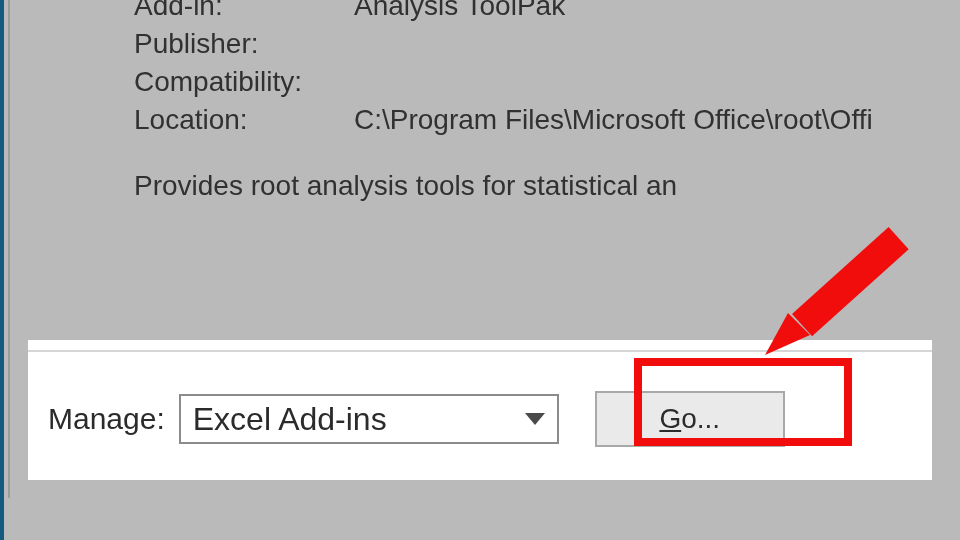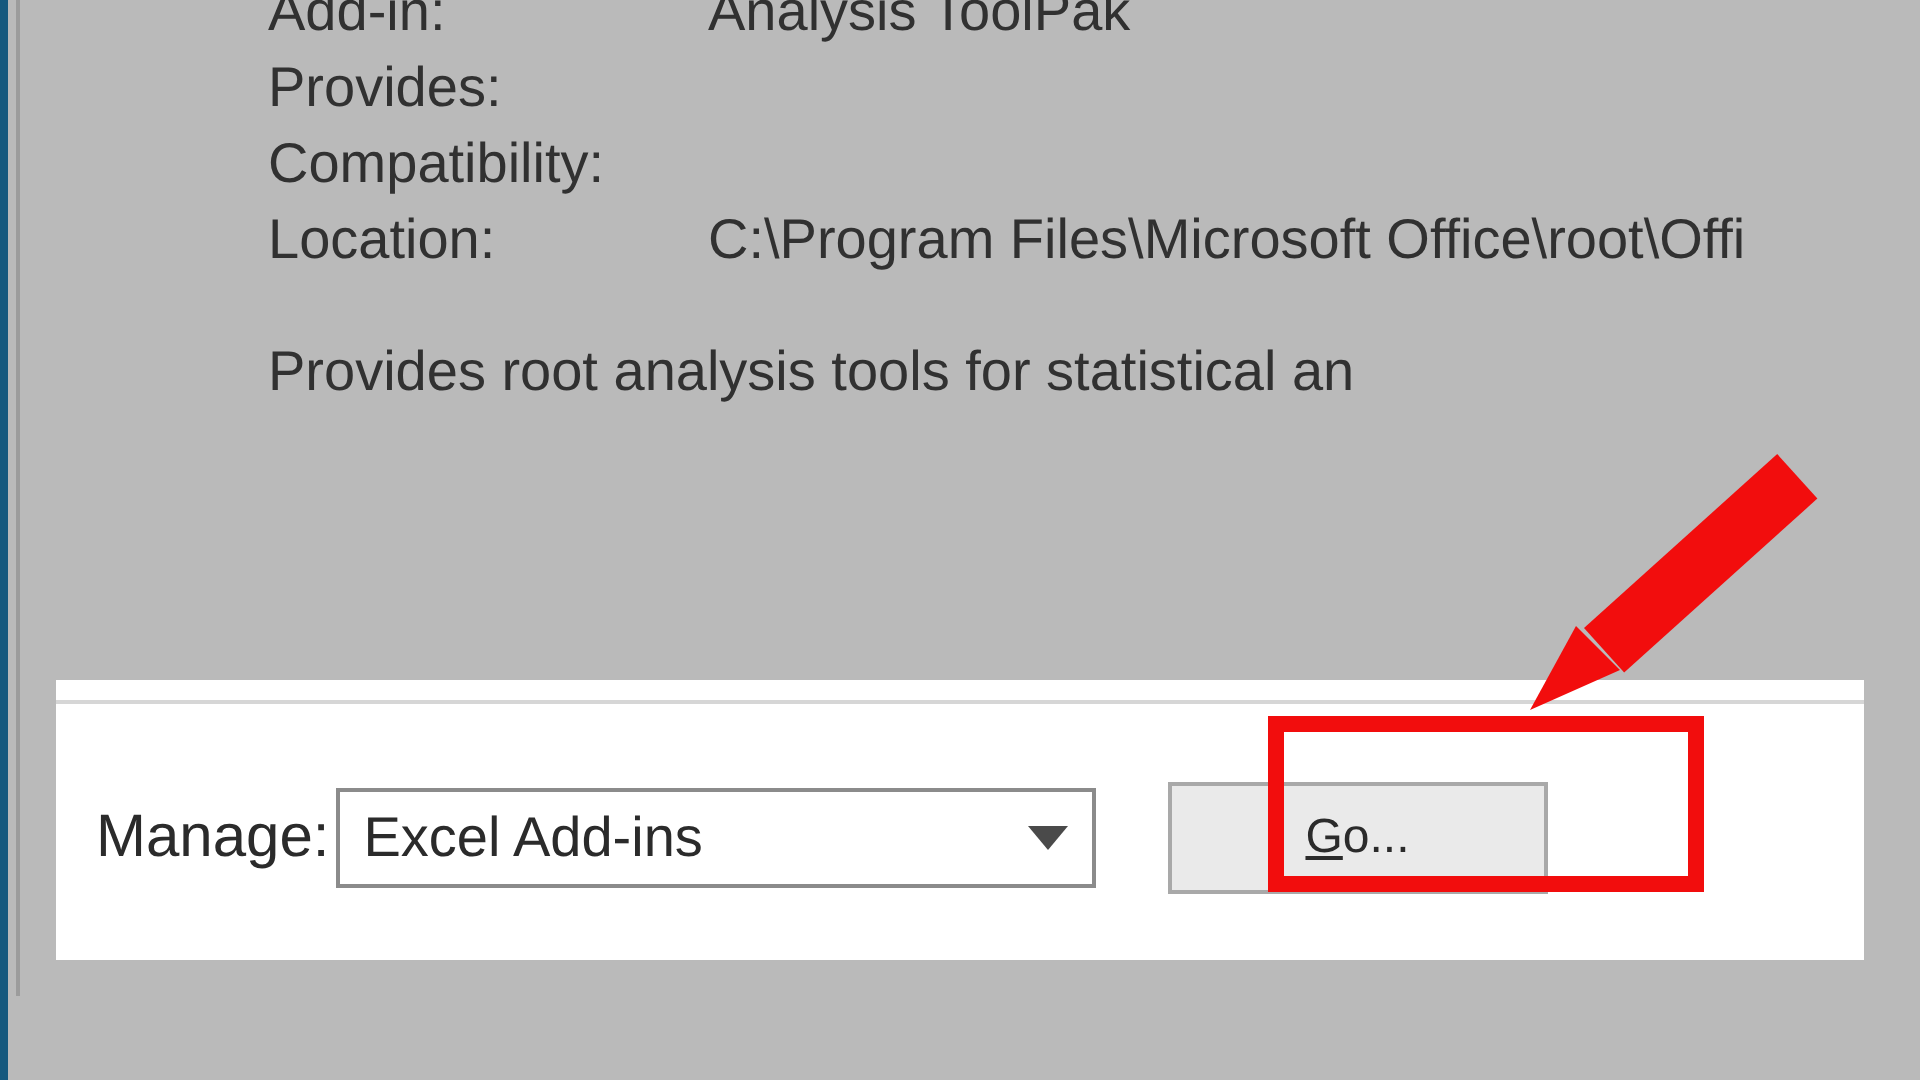--- a/index.html
+++ b/index.html
@@ -75,49 +75,49 @@
       height:2px;
       background:#d6d6d6;
     }
     .inner-border{
       position:absolute;
       left:4px; top:-2px;
       width:8px; height:500px;
       border-left:2px solid #d0d0d0;
     }
     .manage-label {
-      margin-right: 3px;
+      margin-right: 14px;
       font-size: 30px;
     }
     .combo {
       width: 380px;
       height: 50px;
       border: 2px solid #8b8b8b;
       background: #ffffff;
       display: flex;
       align-items: center;
       justify-content: space-between;
       padding: 0 12px;
-      font-size: 28px;
+      font-size: 32px;
       cursor: pointer;
     }
     .combo .tri {
       width: 0;
       height: 0;
       border-left: 10px solid transparent;
       border-right: 10px solid transparent;
       border-top: 12px solid #4a4a4a;
     }
     .go-btn {
       margin-left: 36px;
       width: 190px;
       height: 56px;
       background: #eaeaea;
       border: 2px solid #a9a9a9;
-      font-size: 24px;
+      font-size: 28px;
       display: flex;
       align-items: center;
       justify-content: center;
       cursor: pointer;
       position: relative;
     }
     .go-btn .ul {
       text-decoration: underline;
     }
     .highlight-box {
@@ -146,21 +146,21 @@
 
 <div class="panel">
   <div class="inner-border"></div>
 
   <div class="details">
     <div class="row">
       <div class="lbl">Add-in:</div>
       <div class="val">Analysis ToolPak</div>
     </div>
     <div class="row">
-      <div class="lbl">Provides:</div>
+      <div class="lbl">Publisher:</div>
     </div>
     <div class="row">
       <div class="lbl">Compatibility:</div>
     </div>
     <div class="row">
       <div class="lbl">Location:</div>
       <div class="val">C:\Program Files\Microsoft Office\root\Offi</div>
     </div>
     <div class="desc-gap"></div>
     <div class="row">

